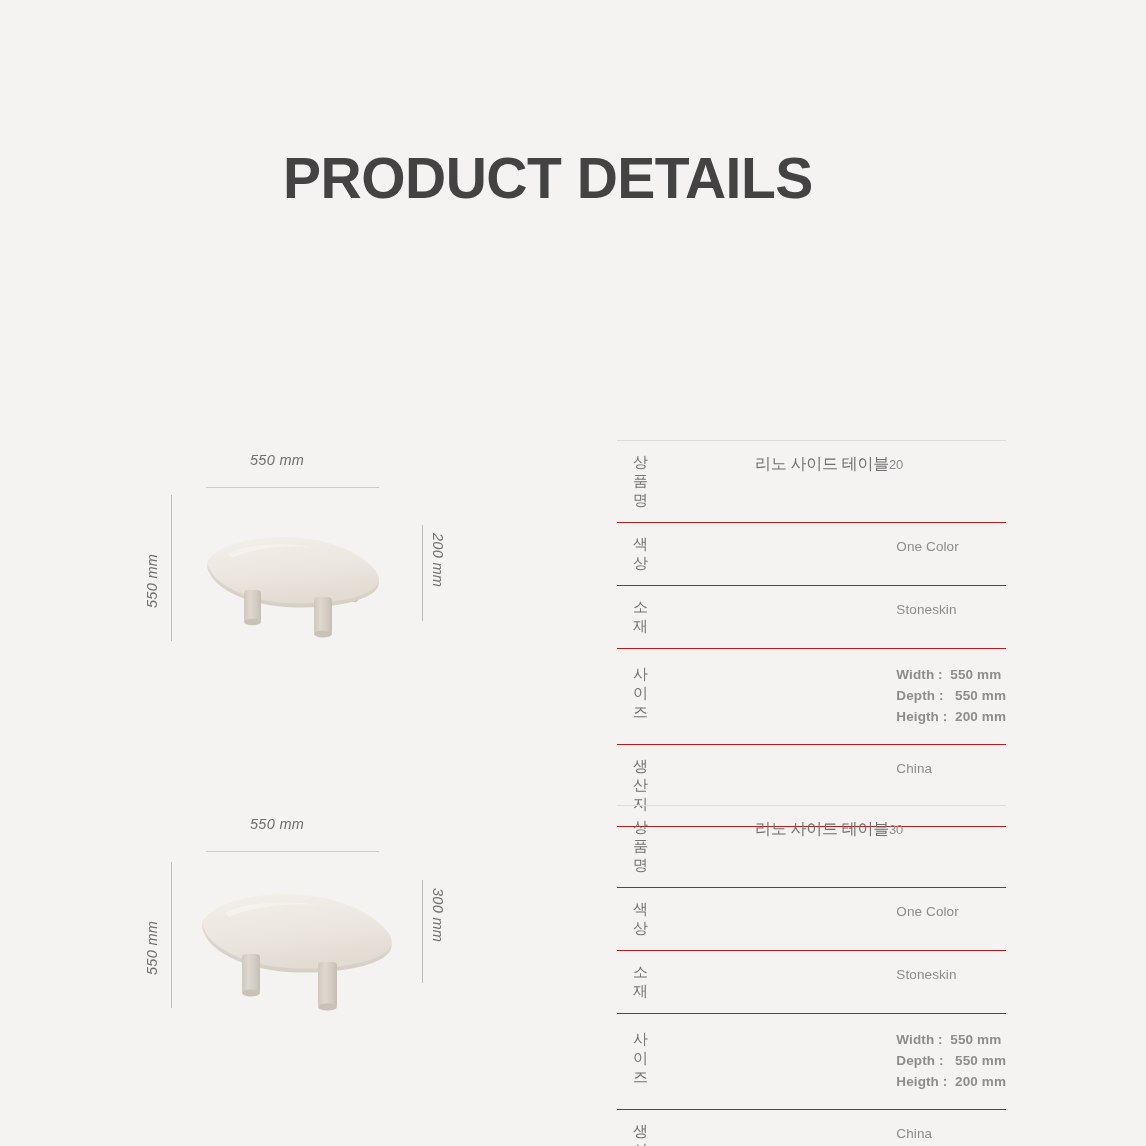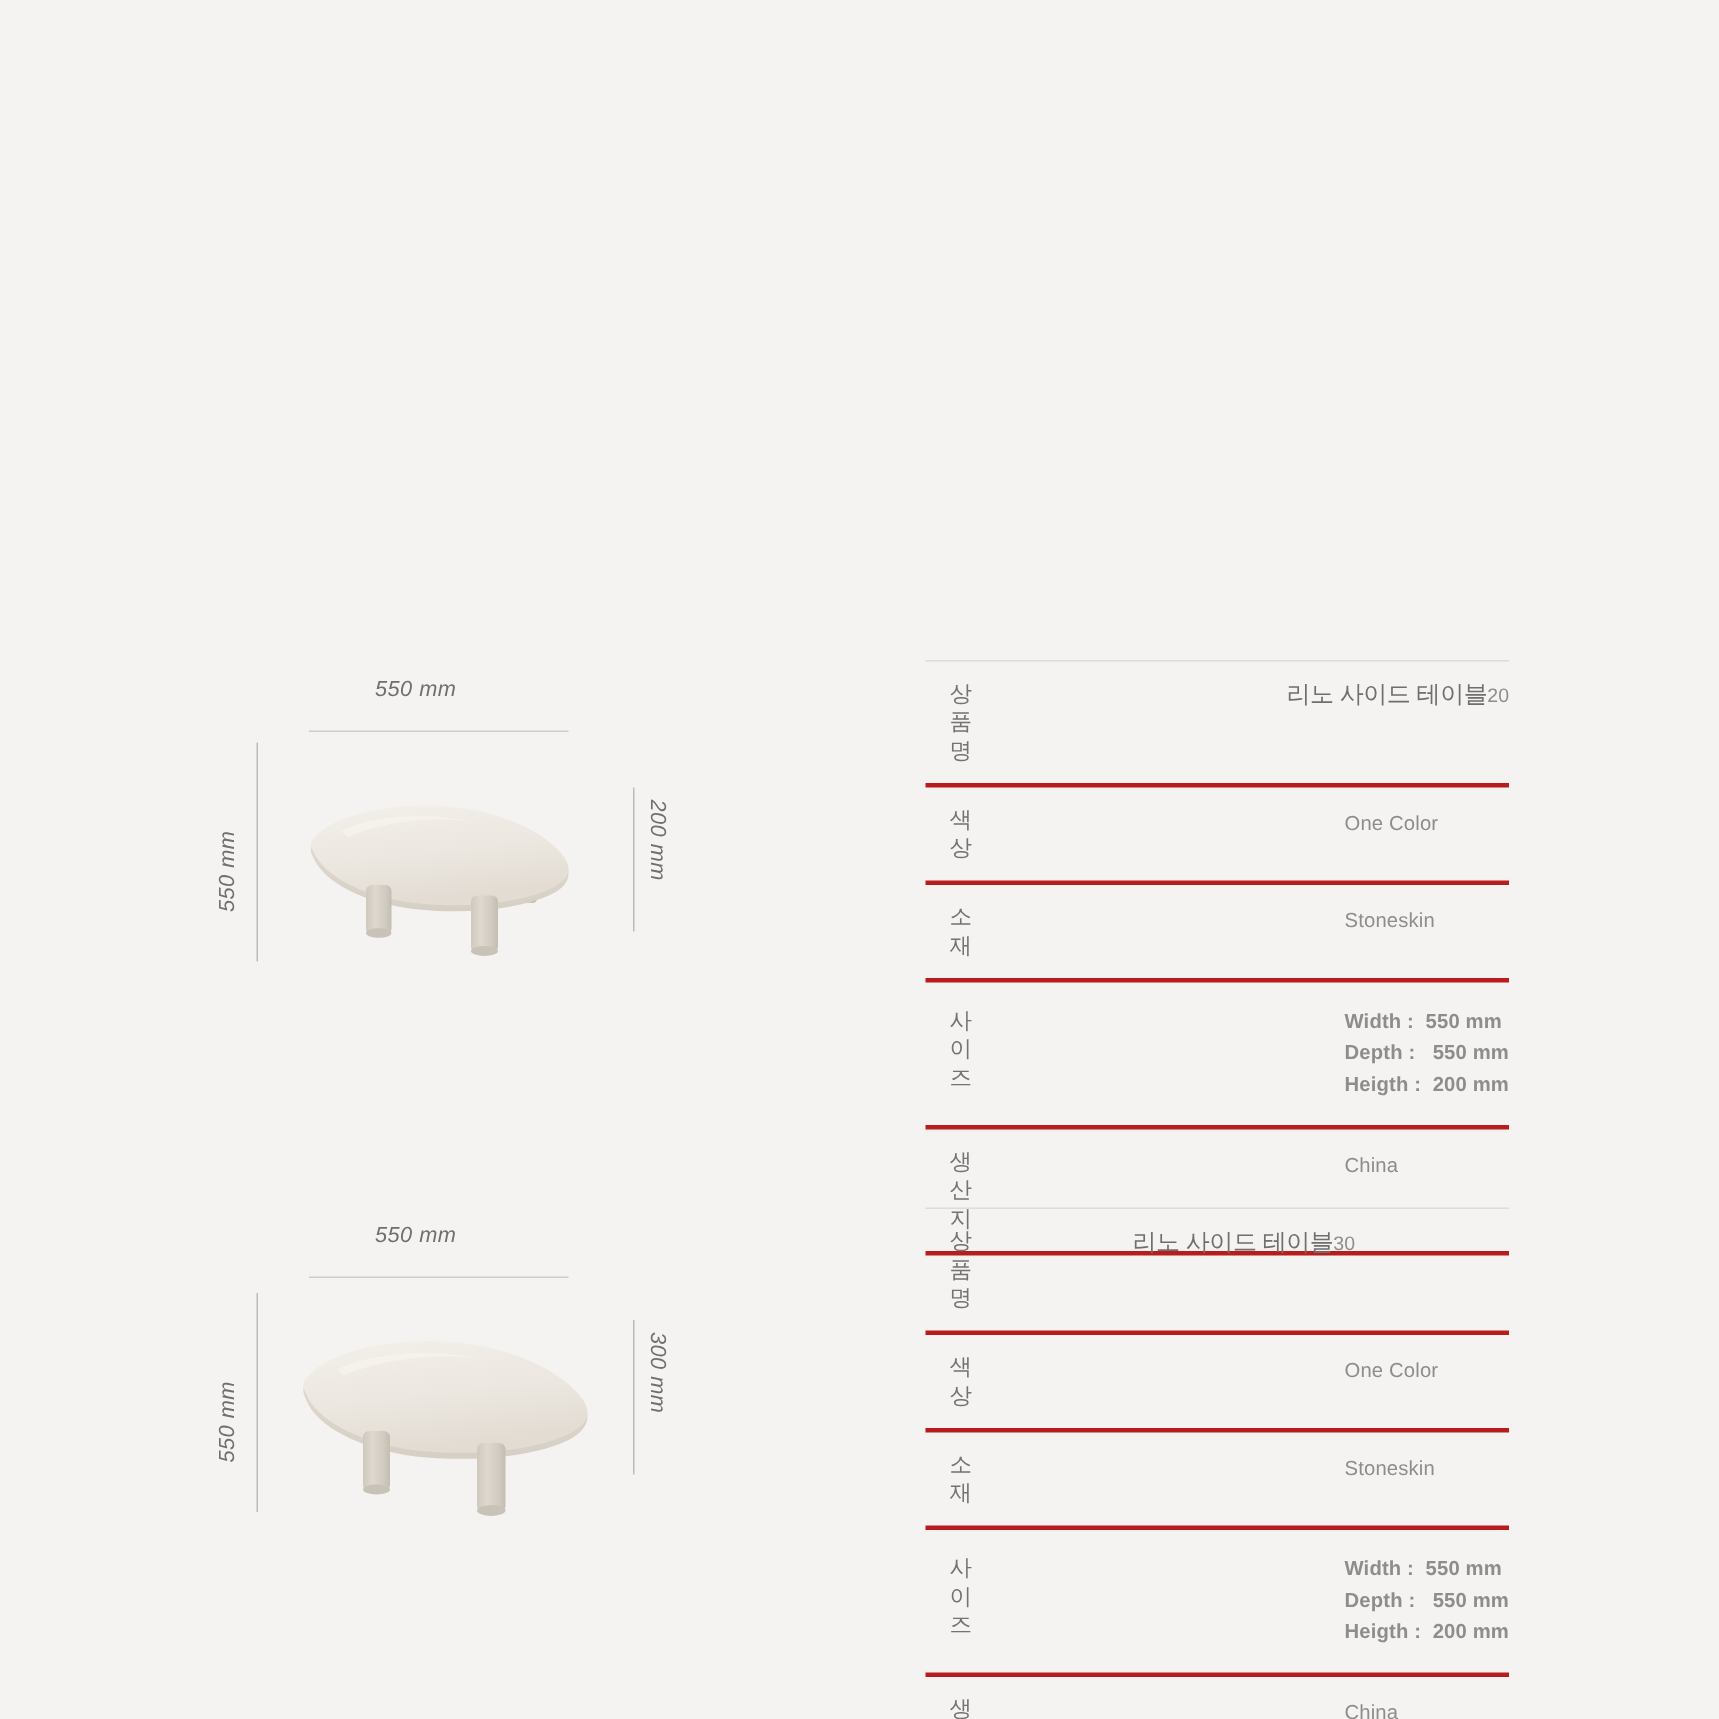--- a/index.html
+++ b/index.html
@@ -68,21 +68,21 @@
 
   
   .spec-table {
     position: absolute;
     width: 389px;
     border-collapse: collapse;
     border-top: 1px solid #dedcda;
   }
   .spec-table tr { }
   .spec-table td {
-    border-bottom: 3px solid #b91c1c;
+    border-bottom: 1px solid #b91c1c;
     padding: 0;
     vertical-align: top;
   }
   .spec-label {
     width: 163px;
     font-size: 15px;
     color: #737373;
     padding: 12px 0 12px 16px !important;
     letter-spacing: -0.2px;
   }
@@ -105,20 +105,21 @@
     color: #8d8d8d;
     letter-spacing: 0;
   }
   .size-line { display: block; white-space: pre; font-weight: bold; }
 </style>
 </head>
 <body>
 
 <div class="page">
 
+  <div class="page-title">PRODUCT DETAILS</div>
 
   <div class="product-visual" style="left:0; top:0; width:520px; height:700px;">
 
     <div class="dim-label dim-label-top" style="left:250px; top:452px;">550 mm</div>
     <div class="dim-line-h" style="left:206px; top:487px; width:173px;"></div>
 
     <div class="dim-line-v" style="left:171px; top:495px; height:146px;"></div>
     <div class="dim-label dim-label-left" style="left:144px; top:608px;">550 mm</div>
 
     <div class="dim-line-v" style="left:422px; top:525px; height:96px;"></div>
@@ -181,21 +182,21 @@
           <ellipse cx="121" cy="106" rx="9" ry="3.4" fill="#c9c2b7"></ellipse>
         </g>
       </svg>
     </div>
   </div>
 
   <table class="spec-table" style="left:617px; top:440px;">
     <tbody>
       <tr>
         <td class="spec-label">상품명</td>
-        <td class="spec-value name-row" style="text-align:right; padding-right:0 !important;">
+        <td class="spec-value name-row" style="text-align:center; padding-right:0 !important;">
           <span>리노 사이드 테이블</span><span class="sz-suffix">20</span>
         </td>
       </tr>
       <tr>
         <td class="spec-label">색상</td>
         <td class="spec-value" style="padding-left:244px !important;">One Color</td>
       </tr>
       <tr>
         <td class="spec-label">소재</td>
         <td class="spec-value" style="padding-left:244px !important;">Stoneskin</td>

